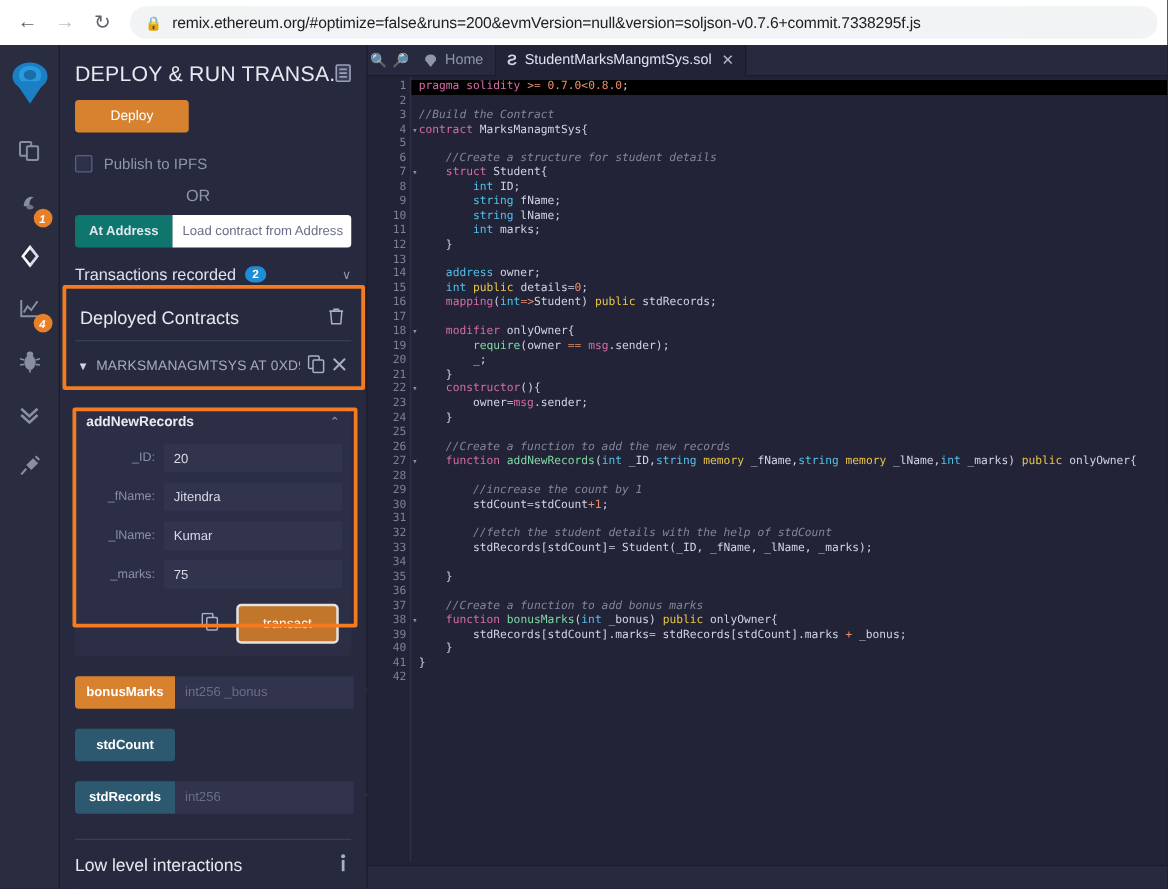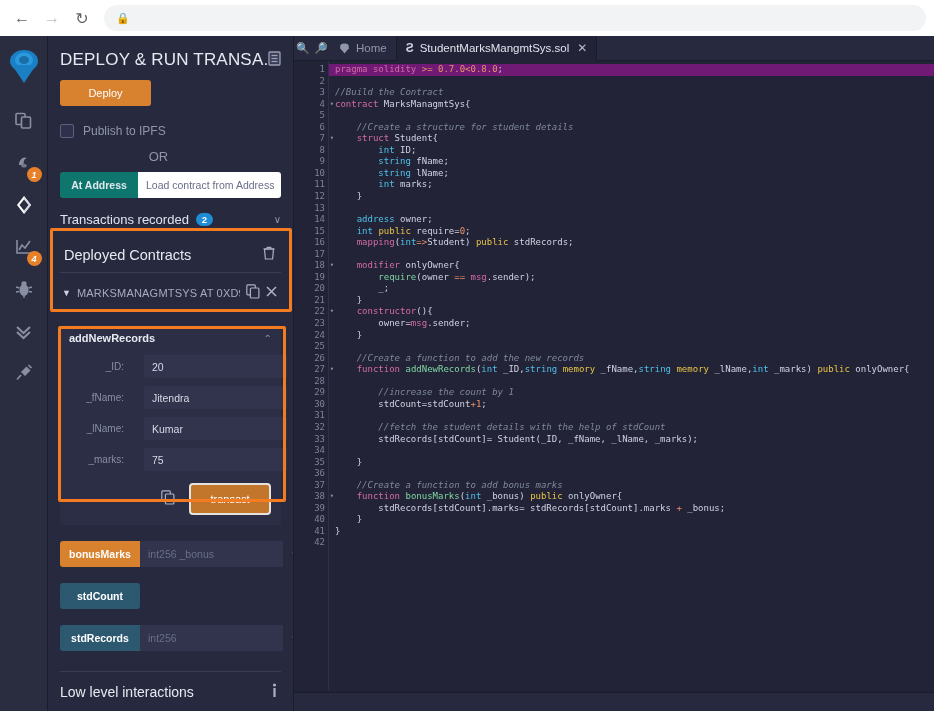--- a/index.html
+++ b/index.html
@@ -225,21 +225,21 @@
   }
   #fn-header {
     display: flex; align-items: center;
     justify-content: space-between;
     padding: 7px 9px;
   }
   #fn-name { font-size: 11px; color: #e8eaf2; font-weight: bold; }
   .fn-field {
     display: flex; align-items: center;
     padding: 4px 8px;
-    gap: 20px;
+    gap: 7px;
   }
   .fn-label {
     width: 56px;
     text-align: right;
     color: #8a8fa6;
     font-size: 10px;
     flex: 0 0 56px;
   }
   .fn-input {
     flex: 1 1 auto;
@@ -388,21 +388,21 @@
   }
   .code-line {
     height: 11.55px;
     line-height: 11.55px;
     font-family: "DejaVu Sans Mono", monospace;
     font-size: 9px;
     white-space: pre;
     padding-left: 6px;
     color: #cfd3e2;
   }
-  .code-line.cur { background: #701a75; }
+  .code-line.cur { background: #000000; }
   .k  { color: #d46ba7; }          
   .ty { color: #4fc1e9; }          
   .mo { color: #e8c547; }          
   .num{ color: #e8916b; }          
   .cm { color: #7f879c; font-style: italic; }  
   .id { color: #cfd3e2; }
   .fn { color: #7fd6a3; }
   .op { color: #e8916b; }
 
   #editor-vscroll {
@@ -426,20 +426,21 @@
 </style>
 </head>
 <body>
 
 <div id="browser-bar">
   <div class="nav-btn">←</div>
   <div class="nav-btn dim">→</div>
   <div class="nav-btn">↻</div>
   <div id="omnibox">
     <span class="lock">🔒</span>
+    <span id="url-text">remix.ethereum.org/#optimize=false&amp;runs=200&amp;evmVersion=null&amp;version=soljson-v0.7.6+commit.7338295f.js</span>
   </div>
 </div>
 
 <div id="app">
 
   <div id="icon-rail">
     <div class="rail-icon" id="logo-icon">
       <svg width="34" height="40" viewBox="0 0 34 40">
         <ellipse cx="17" cy="14" rx="14" ry="11" fill="#1b7fc4"></ellipse>
         <ellipse cx="17" cy="13" rx="9" ry="7.5" fill="#2a99dd"></ellipse>
@@ -702,21 +703,21 @@
           <div class="code-line">&nbsp;</div>
           <div class="code-line"><span class="cm">    //Create a structure for student details</span></div>
           <div class="code-line"><span class="id">    </span><span class="k">struct</span><span class="id"> Student{</span></div>
           <div class="code-line"><span class="id">        </span><span class="ty">int</span><span class="id"> ID;</span></div>
           <div class="code-line"><span class="id">        </span><span class="ty">string</span><span class="id"> fName;</span></div>
           <div class="code-line"><span class="id">        </span><span class="ty">string</span><span class="id"> lName;</span></div>
           <div class="code-line"><span class="id">        </span><span class="ty">int</span><span class="id"> marks;</span></div>
           <div class="code-line"><span class="id">    }</span></div>
           <div class="code-line">&nbsp;</div>
           <div class="code-line"><span class="id">    </span><span class="ty">address</span><span class="id"> owner;</span></div>
-          <div class="code-line"><span class="id">    </span><span class="ty">int</span><span class="id"> </span><span class="mo">public</span><span class="id"> require=</span><span class="num">0</span><span class="id">;</span></div>
+          <div class="code-line"><span class="id">    </span><span class="ty">int</span><span class="id"> </span><span class="mo">public</span><span class="id"> details=</span><span class="num">0</span><span class="id">;</span></div>
           <div class="code-line"><span class="id">    </span><span class="k">mapping</span><span class="id">(</span><span class="ty">int</span><span class="op">=&gt;</span><span class="id">Student) </span><span class="mo">public</span><span class="id"> stdRecords;</span></div>
           <div class="code-line">&nbsp;</div>
           <div class="code-line"><span class="id">    </span><span class="k">modifier</span><span class="id"> onlyOwner{</span></div>
           <div class="code-line"><span class="id">        </span><span class="fn">require</span><span class="id">(owner </span><span class="op">==</span><span class="id"> </span><span class="k">msg</span><span class="id">.sender);</span></div>
           <div class="code-line"><span class="id">        _;</span></div>
           <div class="code-line"><span class="id">    }</span></div>
           <div class="code-line"><span class="id">    </span><span class="k">constructor</span><span class="id">(){</span></div>
           <div class="code-line"><span class="id">        owner=</span><span class="k">msg</span><span class="id">.sender;</span></div>
           <div class="code-line"><span class="id">    }</span></div>
           <div class="code-line">&nbsp;</div>

